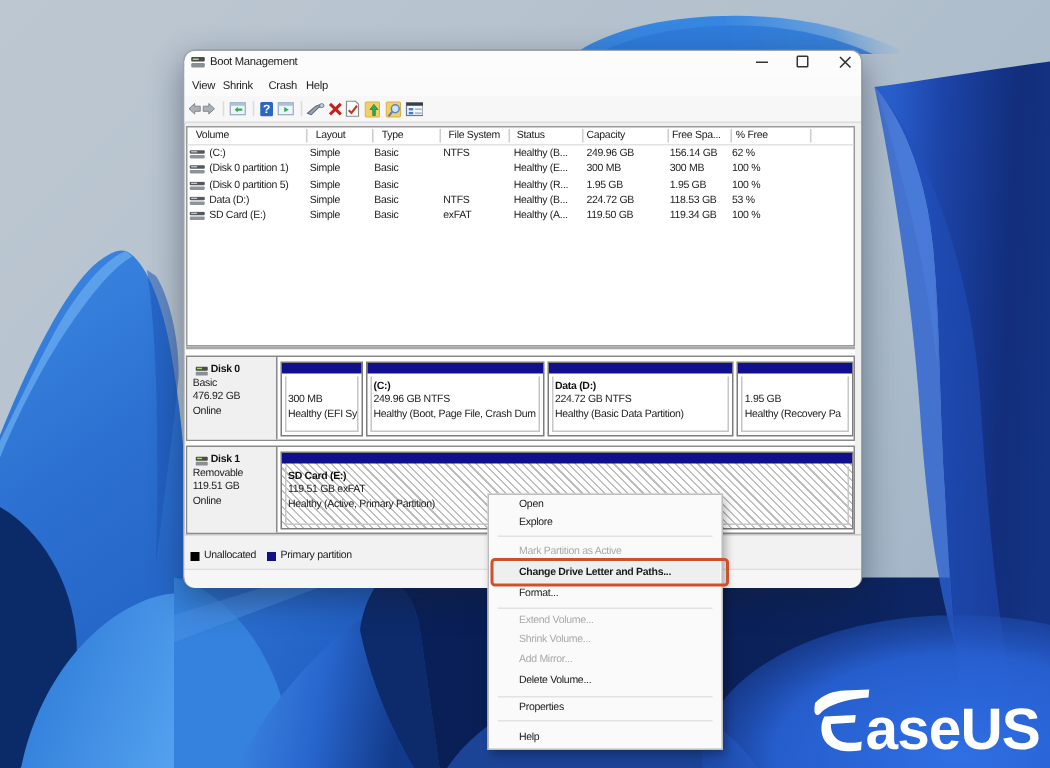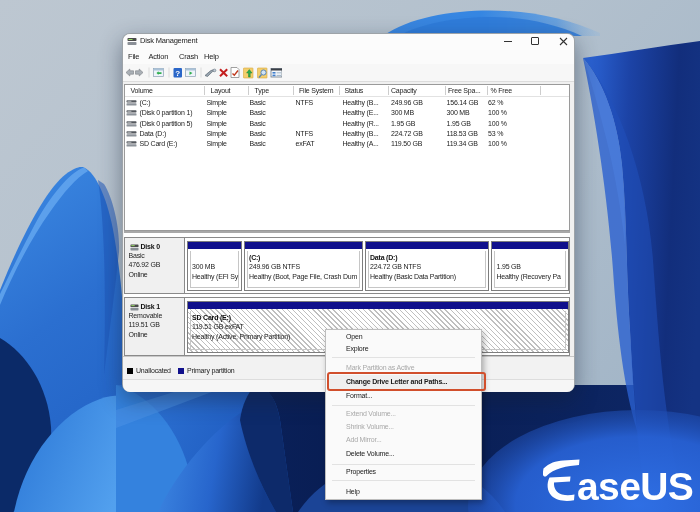--- a/index.html
+++ b/index.html
@@ -85,29 +85,29 @@
 <ellipse cx="638" cy="505" rx="170" ry="95" fill="url(#logoGlow)"></ellipse>
 </svg>
 
 <div class="abs" style="left:122px;top:33px;width:453px;height:359px;background:#f0f0f0;border-radius:8px;border:1px solid rgba(90,100,110,0.55);box-shadow:0 8px 22px rgba(20,30,50,0.45);"></div>
 <div class="abs" style="left:123px;top:34px;width:451px;height:17px;background:#fcfcfc;border-radius:7px 7px 0 0;"></div>
 <svg class="abs" style="left:127px;top:37px" width="10" height="9" viewBox="0 0 10 9">
 <rect x="0.5" y="1" width="9" height="3" rx="0.8" fill="#4a4a4a"></rect>
 <rect x="1.5" y="2" width="4" height="1" fill="#9adf68"></rect>
 <rect x="0.5" y="5" width="9" height="3" rx="0.8" fill="#8a8f96"></rect>
 </svg>
-<div class="t" style="left:140px;top:36px;font-size:7.5px;color:#1b1b1b;">Disk Management</div>
+<div class="t" style="left:140px;top:36px;font-size:7.5px;color:#1b1b1b;">Boot Management</div>
 <div class="abs" style="left:504px;top:41px;width:8px;height:1px;background:#333;"></div>
 <div class="abs" style="left:531px;top:37px;width:8px;height:8px;border:1px solid #333;border-radius:1px;"></div>
 <svg class="abs" style="left:559px;top:37px" width="9" height="9" viewBox="0 0 9 9">
     <path d="M1,1 L8,8 M8,1 L1,8" stroke="#333" stroke-width="1.1"></path>
   </svg>
 <div class="abs" style="left:123px;top:50px;width:451px;height:14px;background:#fbfbfb;"></div>
-<div class="t" style="left:128px;top:52px;font-size:7.5px;">File</div>
-<div class="t" style="left:148.5px;top:52px;font-size:7.5px;">Action</div>
+<div class="t" style="left:128px;top:52px;font-size:7.5px;">View</div>
+<div class="t" style="left:148.5px;top:52px;font-size:7.5px;">Shrink</div>
 <div class="t" style="left:179px;top:52px;font-size:7.5px;">Crash</div>
 <div class="t" style="left:204px;top:52px;font-size:7.5px;">Help</div>
 <div class="abs" style="left:123px;top:64px;width:451px;height:18px;background:#f7f7f7;border-bottom:1px solid #dcdcdc;"></div>
 <svg class="abs" style="left:124px;top:66px" width="158" height="13" viewBox="0 0 158 13">
 
 <path d="M9.5,4.8 L5.8,4.8 L5.8,3 L2,6.5 L5.8,10 L5.8,8.2 L9.5,8.2 Z" fill="#aab0b6" stroke="#7a7e83" stroke-width="0.6"></path>
 <path d="M11.5,4.8 L15.2,4.8 L15.2,3 L19,6.5 L15.2,10 L15.2,8.2 L11.5,8.2 Z" fill="#aab0b6" stroke="#7a7e83" stroke-width="0.6"></path>
 <rect x="24.5" y="1.5" width="1" height="10" fill="#dcdcdc"></rect>
 
 <rect x="29.5" y="2.5" width="10" height="8" fill="#eef4fa" stroke="#8aa0b4" stroke-width="0.7"></rect>

